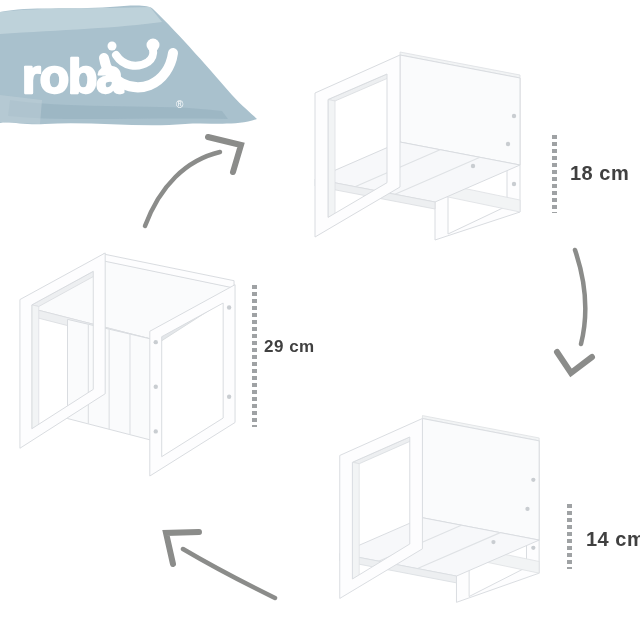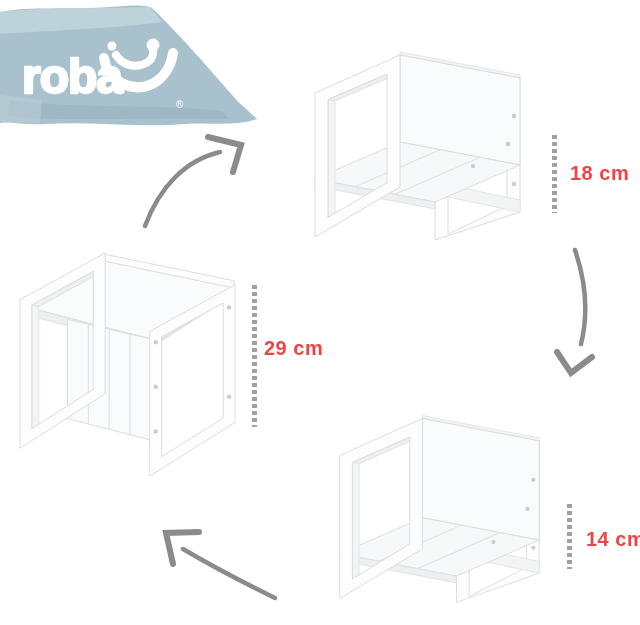--- a/index.html
+++ b/index.html
@@ -2,25 +2,25 @@
 <html><head>
 <meta charset="utf-8">
 <style>
   html,body{margin:0;padding:0;background:#fff;}
   .stage{
     position:relative;width:640px;height:625px;background:#ffffff;
     overflow:hidden;font-family:"Liberation Sans",sans-serif;
   }
   .abs{position:absolute;}
   .measure-label{
-    position:absolute;color:#ef4444;font-weight:bold;
+    position:absolute;color:#404040;font-weight:bold;
     letter-spacing:.5px;white-space:nowrap;
   }
   .measure-label.size-s{font-size:20px;}
-  .measure-label.size-m{font-size:20px;}
+  .measure-label.size-m{font-size:17px;}
   .dash-line{
     position:absolute;width:5px;
     background:repeating-linear-gradient(180deg,#9fa2a4 0 4.5px,transparent 4.5px 7px);
   }
   svg{display:block;}
   .chair-face{fill:#fdfdfe;stroke:#d9dce0;stroke-width:1;}
   .chair-panel{fill:#fafbfc;stroke:#d9dce0;stroke-width:1;}
   .chair-seat{fill:#f7f8fa;stroke:#d9dce0;stroke-width:1;}
   .chair-shade1{fill:#edeff1;stroke:#d9dce0;stroke-width:.8;}
   .chair-shade2{fill:#e4e7ea;stroke:#d4d8db;stroke-width:.8;}

